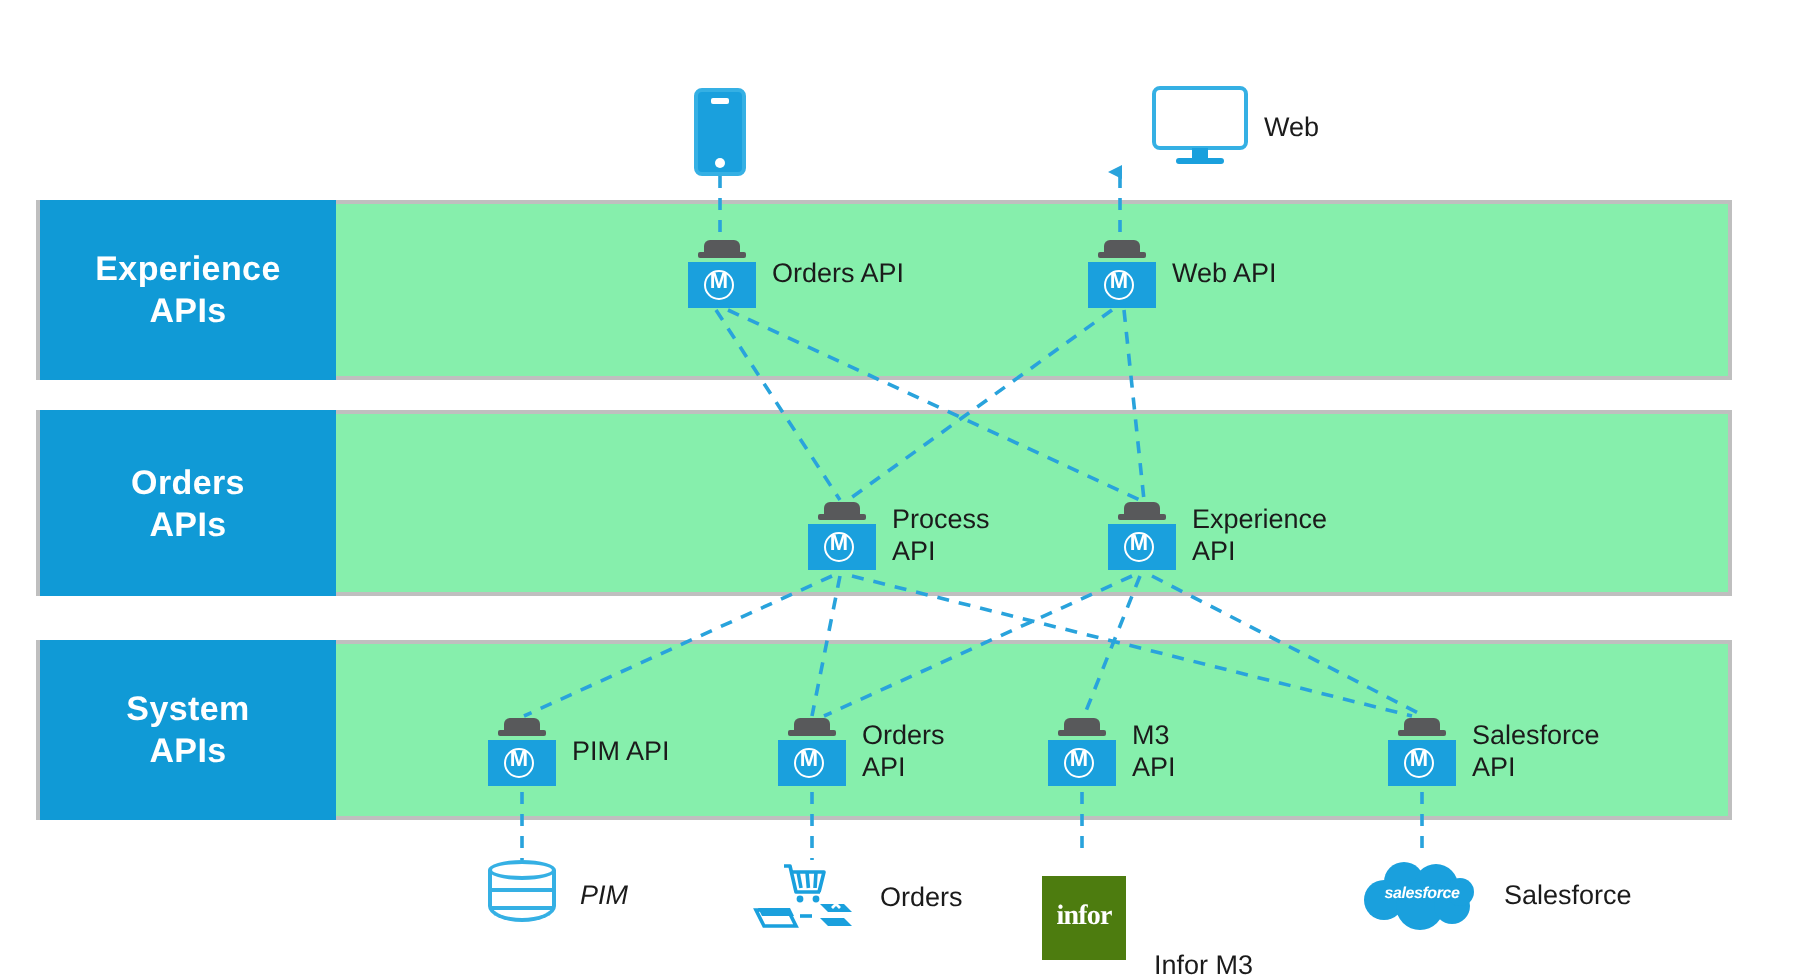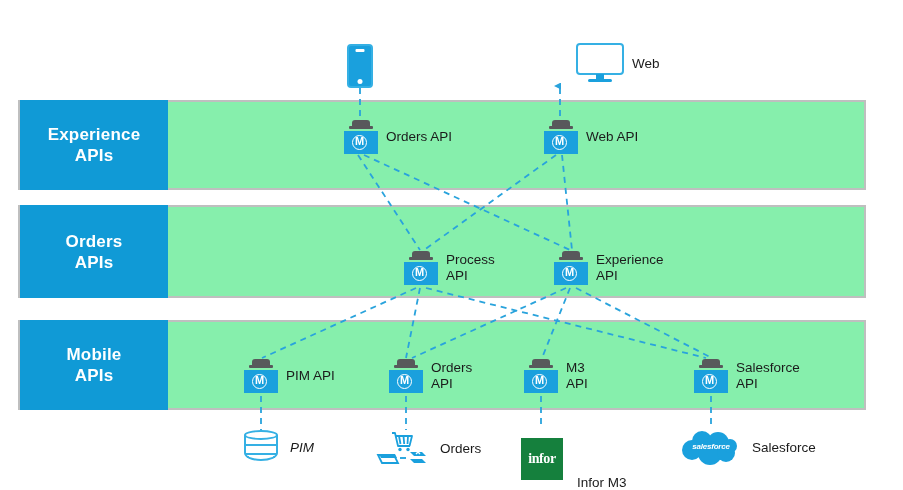--- a/index.html
+++ b/index.html
@@ -195,21 +195,21 @@
     position: absolute; left: 1px; width: 32px; height: 0;
     border-top: 2px solid #35b0e4;
   }
 
   
   .orders-icon { width: 60px; height: 38px; position: relative; }
 
   
   .infor-icon {
     width: 42px; height: 42px;
-    background: #15803d;
+    background: #4d7c0f;
     display: flex; align-items: center; justify-content: center;
   }
   .infor-icon span {
     color: #ffffff;
     font-size: 14px;
     font-weight: bold;
     letter-spacing: -0.4px;
     font-family: "Liberation Serif", serif;
   }
 
@@ -272,21 +272,21 @@
 
   <div class="band" style="top:205px;height:93px;">
     <div class="band-label">
       <span>Orders</span>
       <span>APIs</span>
     </div>
   </div>
 
   <div class="band" style="top:320px;height:90px;">
     <div class="band-label">
-      <span>Mobile</span>
+      <span>System</span>
       <span>APIs</span>
     </div>
   </div>
 
   <div class="node" style="left:347px;top:44px;">
     <div class="node-icon phone-icon">
       <div class="phone-body"></div>
       <div class="phone-speaker"></div>
       <div class="phone-home"></div>
     </div>

